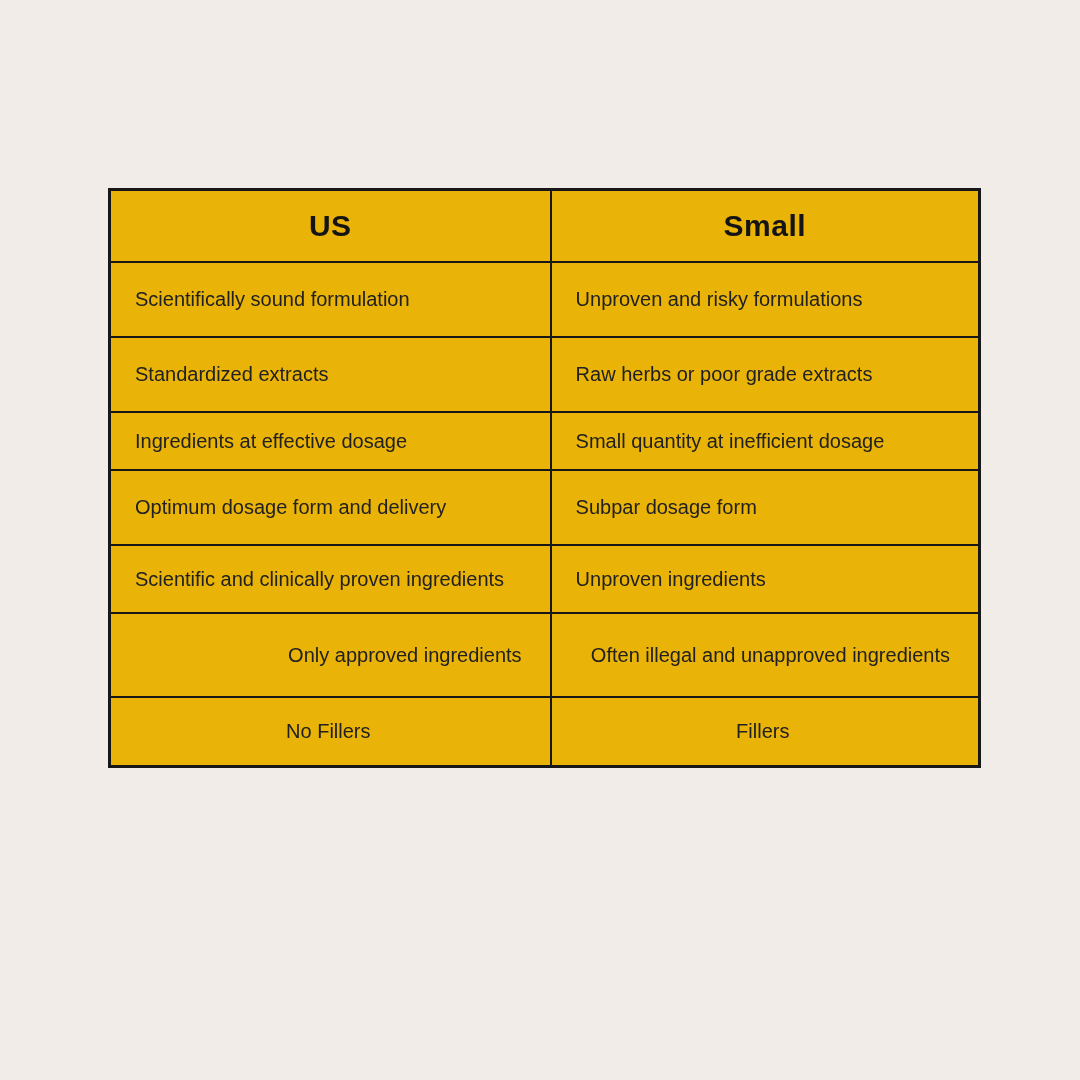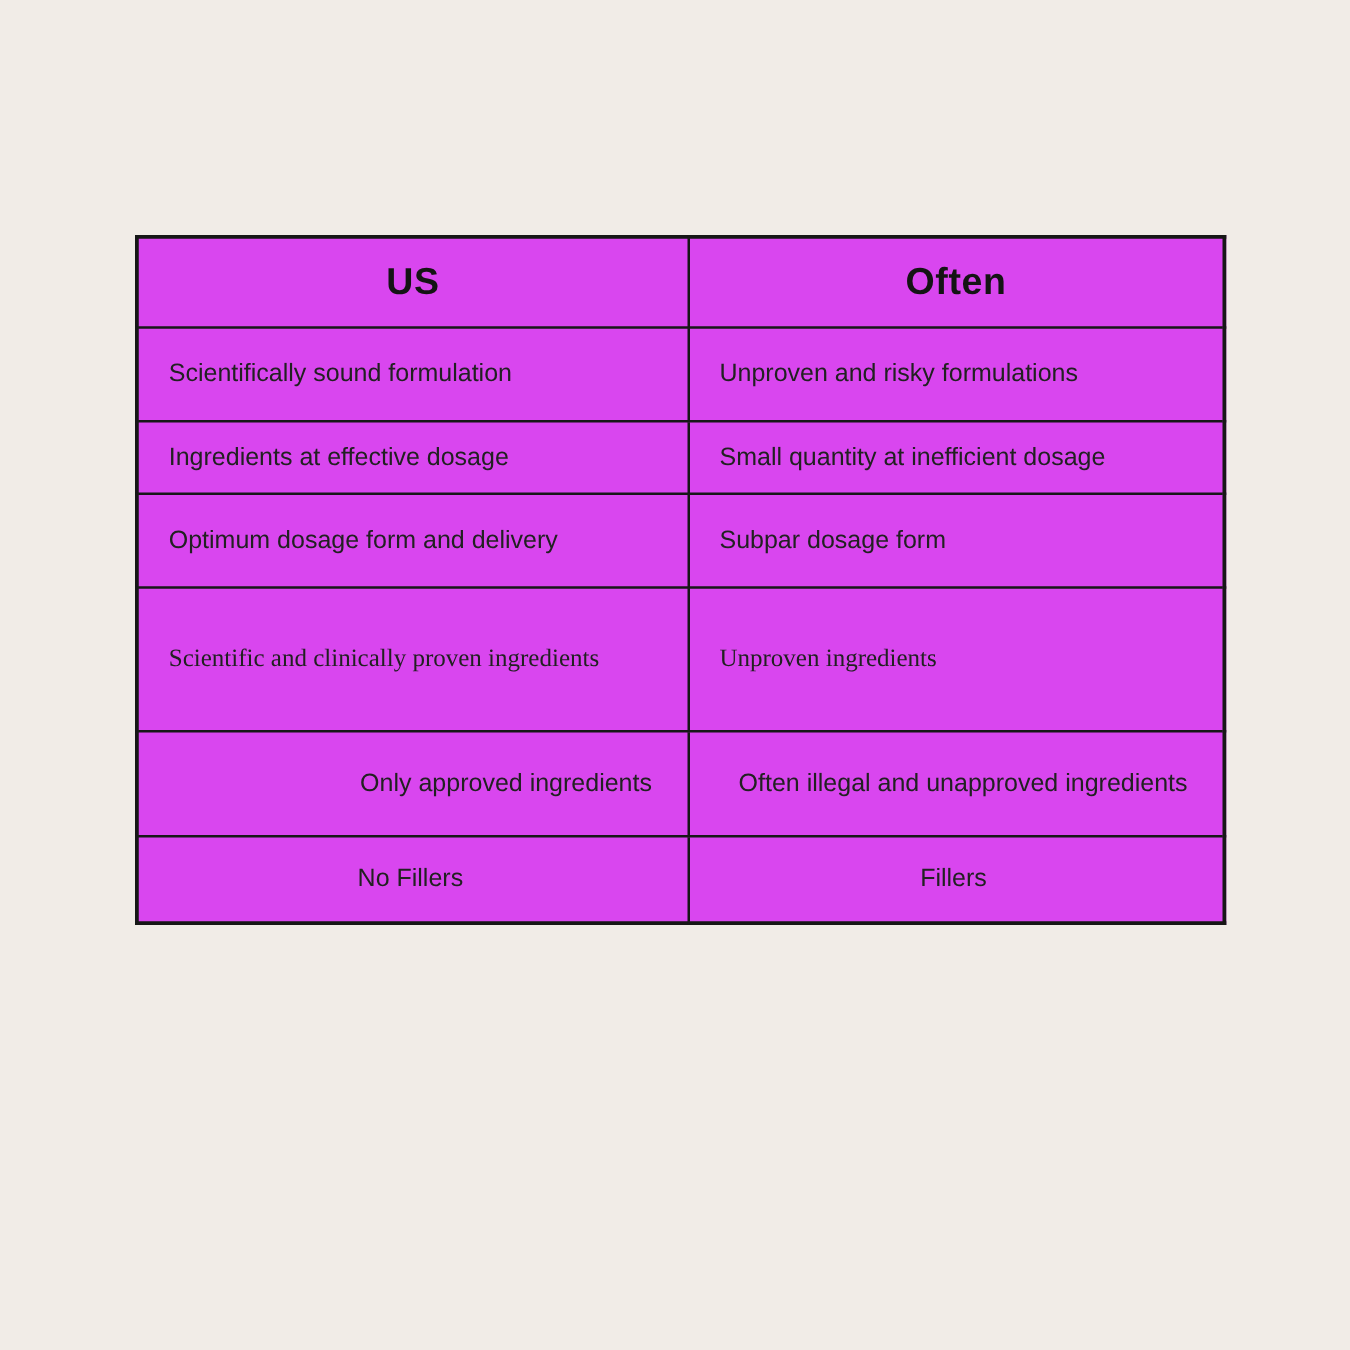--- a/index.html
+++ b/index.html
@@ -18,21 +18,21 @@
   .table-wrap {
     position: absolute;
     left: 108px;
     top: 188px;
     width: 873px;
   }
   table.comparison {
     width: 100%;
     border-collapse: collapse;
     table-layout: fixed;
-    background: #d946ef;
+    background: #eab308;
     border: 3px solid #171717;
   }
   table.comparison th,
   table.comparison td {
     border: 2px solid #171717;
     vertical-align: middle;
     box-sizing: border-box;
   }
   table.comparison col.col-us   { width: 50.7%; }
   table.comparison col.col-them { width: 49.3%; }
@@ -48,43 +48,47 @@
     font-size: 20px;
     line-height: 1.4;
     padding: 14px 28px 14px 24px;
     text-align: left;
     color: #212121;
   }
   tr.row-1 td { height: 75px; }
   tr.row-2 td { height: 75px; }
   tr.row-3 td { height: 57px; }
   tr.row-4 td { height: 75px; }
-  tr.row-5 td { height: 115px; font-family: Liberation Serif, serif; }
+  tr.row-5 td { height: 68px; }
   tr.row-6 td { height: 84px; text-align: right; }
   tr.row-7 td { height: 70px; text-align: center; }
 </style>
 </head>
 <body>
 
 <div class="table-wrap">
   <table class="comparison">
     <colgroup>
       <col class="col-us">
       <col class="col-them">
     </colgroup>
     <thead>
       <tr>
         <th class="header-cell">US</th>
-        <th class="header-cell">Often</th>
+        <th class="header-cell">Small</th>
       </tr>
     </thead>
     <tbody>
       <tr class="row-1">
         <td class="body-cell">Scientifically sound formulation</td>
         <td class="body-cell">Unproven and risky formulations</td>
+      </tr>
+      <tr class="row-2">
+        <td class="body-cell">Standardized extracts</td>
+        <td class="body-cell">Raw herbs or poor grade extracts</td>
       </tr>
       <tr class="row-3">
         <td class="body-cell">Ingredients at effective dosage</td>
         <td class="body-cell">Small quantity at inefficient dosage</td>
       </tr>
       <tr class="row-4">
         <td class="body-cell">Optimum dosage form and delivery</td>
         <td class="body-cell">Subpar dosage form</td>
       </tr>
       <tr class="row-5">

